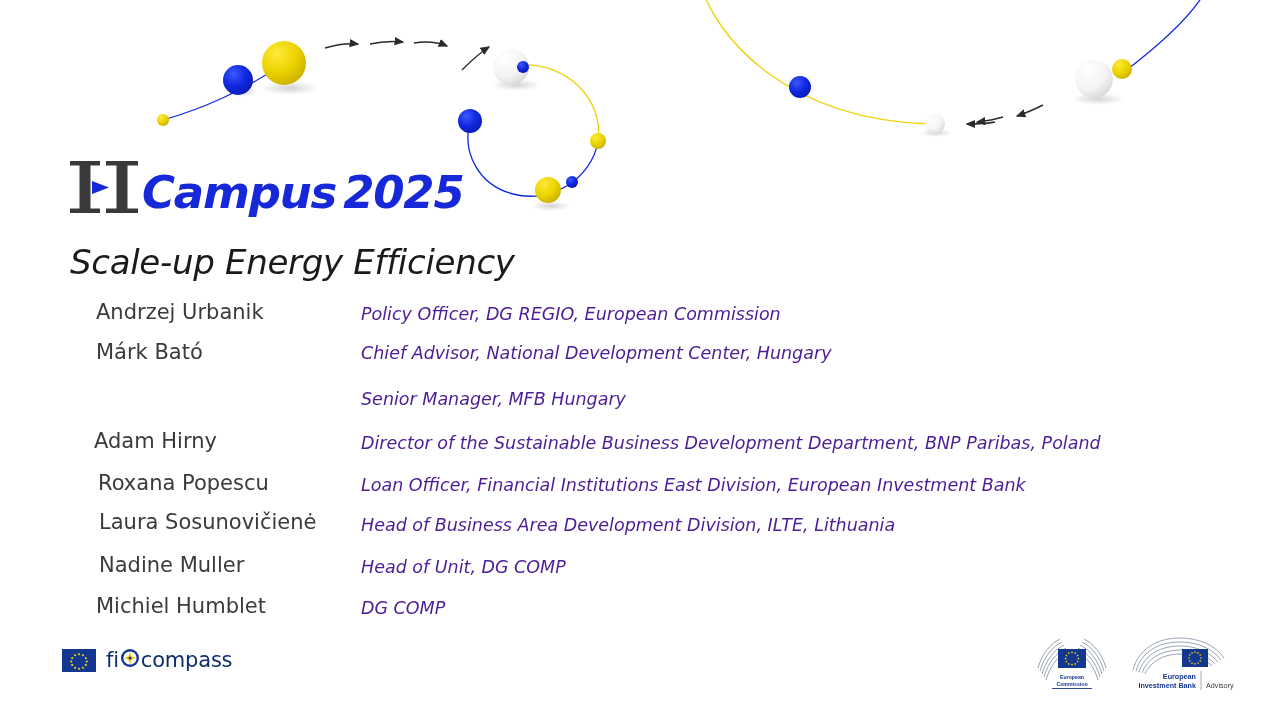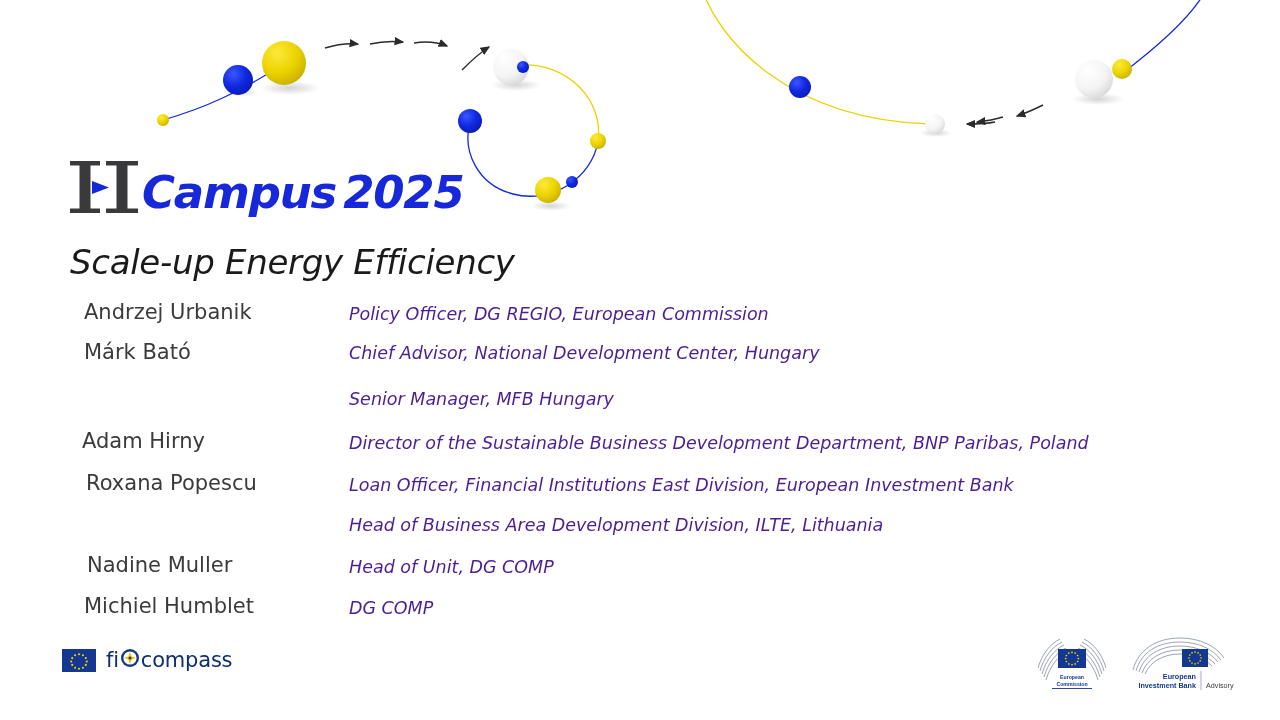--- a/index.html
+++ b/index.html
@@ -75,21 +75,21 @@
 
   
   .speakers {
     position: absolute;
     left: 0;
     top: 298px;
     width: 1280px;
   }
   .speaker-row {
     position: absolute;
-    left: 0;
+    left: 12px;
     width: 1024px;
     height: 34px;
   }
   .speaker-name {
     position: absolute;
     font-family: "DejaVu Sans", sans-serif;
     font-size: 21px;
     line-height: 28px;
     color: #3b3b3b;
     white-space: nowrap;
@@ -252,20 +252,21 @@
       <span class="speaker-name" style="left:82px;">Adam Hirny</span>
       <span class="speaker-role" style="top:3px;">Director of the Sustainable Business Development Department, BNP Paribas, Poland</span>
     </div>
 
     <div class="speaker-row" style="top:171px;">
       <span class="speaker-name" style="left:86px;">Roxana Popescu</span>
       <span class="speaker-role" style="top:3px;">Loan Officer, Financial Institutions East Division, European Investment Bank</span>
     </div>
 
     <div class="speaker-row" style="top:210px;">
+      <span class="speaker-name" style="left:87px;">Laura Sosunovičienė</span>
       <span class="speaker-role" style="top:4px;">Head of Business Area Development Division, ILTE, Lithuania</span>
     </div>
 
     <div class="speaker-row" style="top:253px;">
       <span class="speaker-name" style="left:87px;">Nadine Muller</span>
       <span class="speaker-role" style="top:3px;">Head of Unit, DG COMP</span>
     </div>
 
     <div class="speaker-row" style="top:294px;">
       <span class="speaker-name" style="left:84px;">Michiel Humblet</span>

